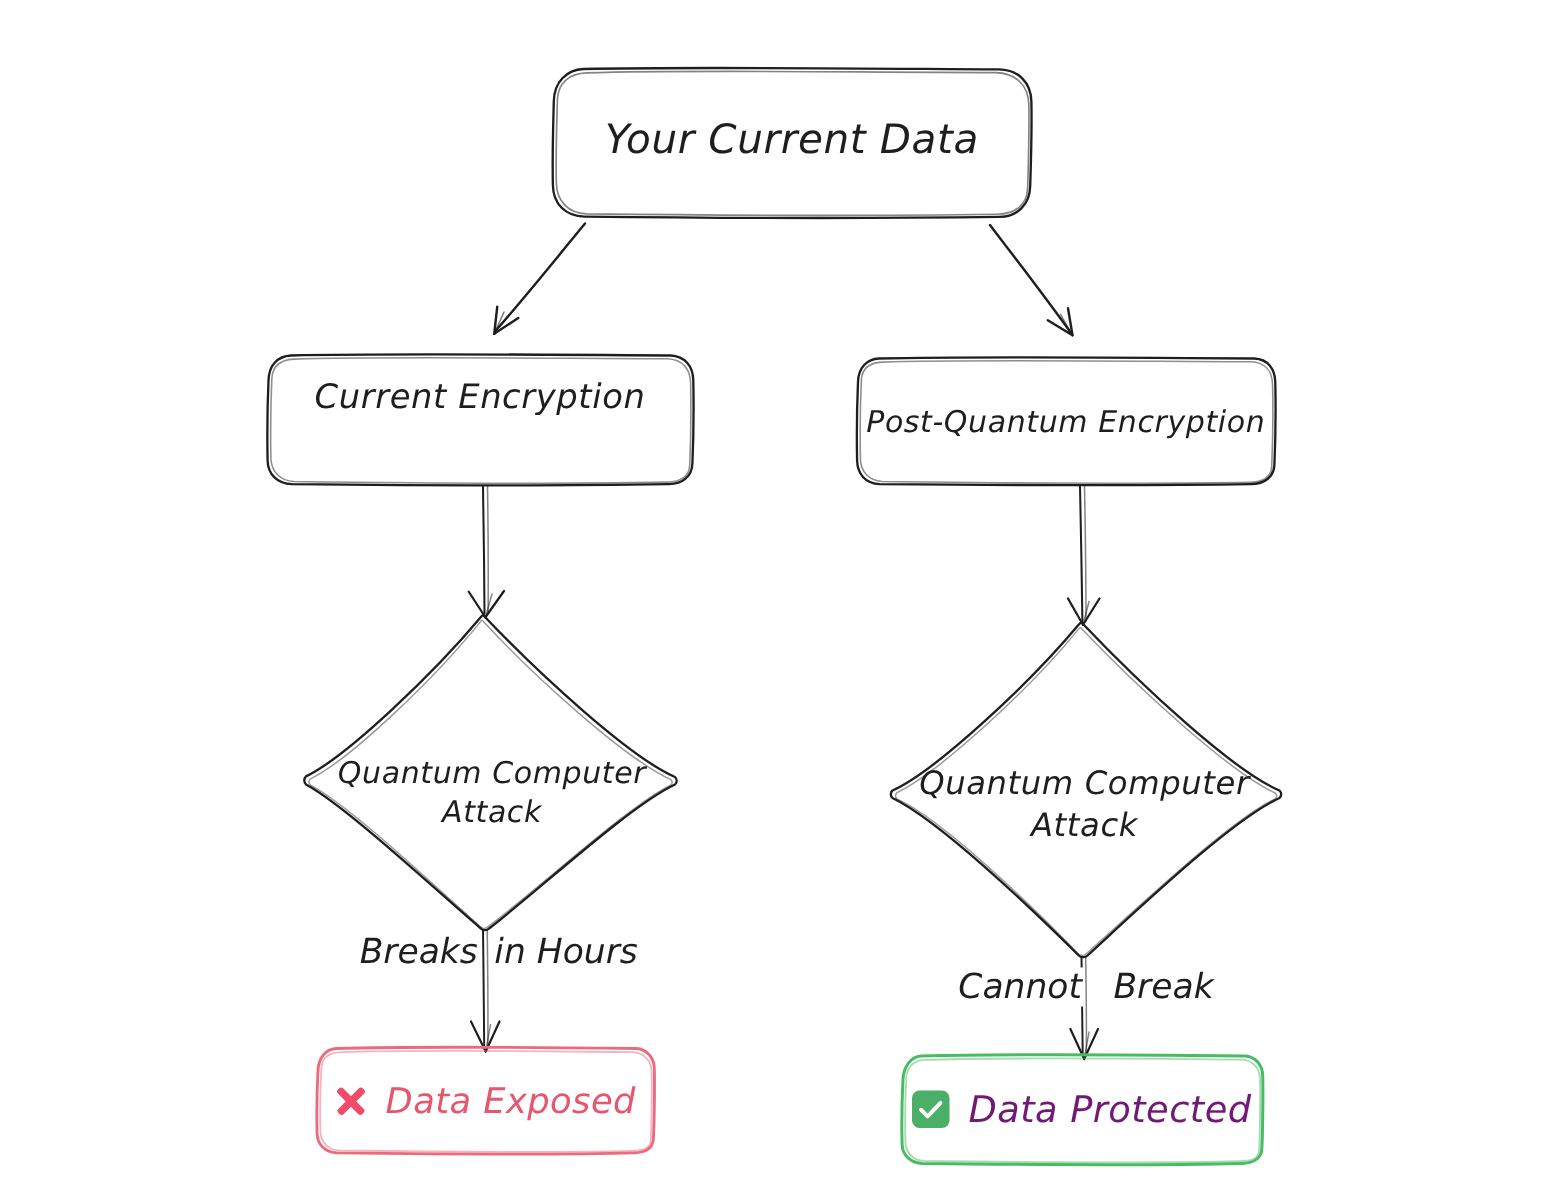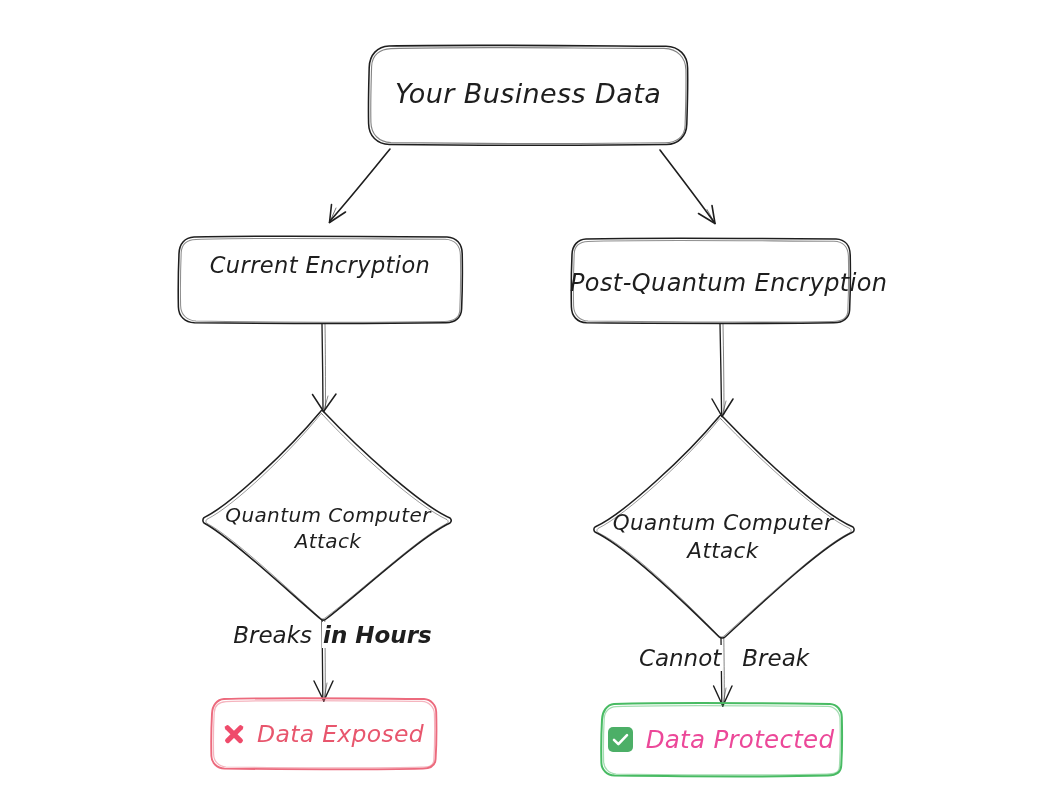--- a/index.html
+++ b/index.html
@@ -55,21 +55,21 @@
   #current-encryption-label {
     left: 177px;
     top: 251px;
     width: 286px;
     font-size: 22.5px;
   }
   #post-quantum-label {
     left: 570px;
     top: 268px;
     width: 281px;
-    font-size: 24px;
+    font-size: 20px;
   }
 
   
   #left-decision-label {
     left: 203px;
     top: 502px;
     width: 250px;
     font-size: 20px;
   }
   #right-decision-label {
@@ -125,21 +125,21 @@
     top: 703px;
     width: 242px;
     height: 73px;
   }
   .result-text {
     font-size: 24px;
     white-space: nowrap;
     letter-spacing: 0.3px;
   }
   #result-exposed .result-text { color: #e8566d; font-size: 23.5px; }
-  #result-protected .result-text { color: #ec4899; font-size: 24.5px; }
+  #result-protected .result-text { color: #701a75; font-size: 24.5px; }
 
   .cross-icon {
     position: relative;
     width: 21px;
     height: 21px;
     flex: 0 0 auto;
   }
   .cross-icon i {
     position: absolute;
     left: 50%;
@@ -289,40 +289,40 @@
                  C842.2,732 841.6,760 841.2,766 C840.9,772.6 835,775.4 828,775.6
                  C772,777 666,776.2 614.5,775.6 C607,775.2 601.6,770 601.4,763
                  C601,748 601.6,727 602,719.6 C602.3,711.6 607,704.4 614,704 Z"></path>
       <path d="M616,706.6 C670,704.6 781,706 828,706.4 C835,706.8 839.8,712 840,719
                  C840.4,734 839.8,761 839.4,767 C839.1,773.4 833,774 826.5,774.2
                  C770,775.6 667,774.6 616,774 C609,773.6 603.8,768.4 603.6,761.4
                  C603.2,746 603.8,726 604.2,718.6 C604.5,711.6 609,707 616,706.6 Z" stroke-width="1.25" opacity="0.5"></path>
     </g>
   </svg>
 
-  <div class="node-label hand" id="root-node-label">Your Business Data</div>
+  <div class="node-label hand" id="root-node-label">Your Current Data</div>
 
   <div class="node-label hand" id="current-encryption-label">
     <div>Current Encryption</div>
   </div>
 
   <div class="node-label hand" id="post-quantum-label">Post-Quantum Encryption</div>
 
   <div class="node-label hand" id="left-decision-label">
     <div>Quantum Computer</div>
     <div>Attack</div>
   </div>
 
   <div class="node-label hand" id="right-decision-label">
     <div>Quantum Computer</div>
     <div>Attack</div>
   </div>
 
   <div class="edge-label hand" id="edge-label-left">
-    <span class="seg" style="margin-right: 9px;">Breaks</span><span class="seg" style="margin-right: 0px; font-weight: bold;">in Hours</span>
+    <span class="seg" style="margin-right: 9px;">Breaks</span><span class="seg" style="margin-right: 0px;">in Hours</span>
   </div>
 
   <div class="edge-label hand" id="edge-label-right">
     <span class="seg" style="margin-right: 19px;">Cannot</span><span class="seg" style="margin-right: 6px;">Break</span>
   </div>
 
   <div class="result-box" id="result-exposed">
     <span class="cross-icon">
         <i></i>
         <i></i>

